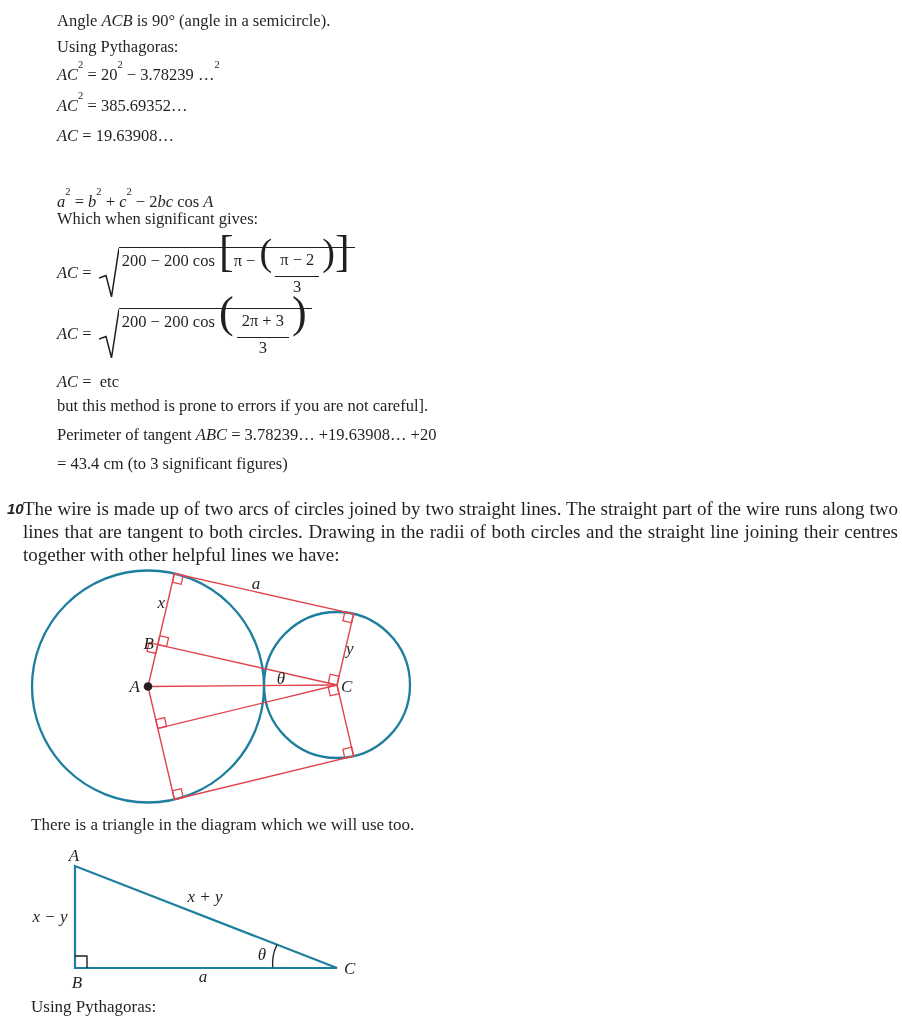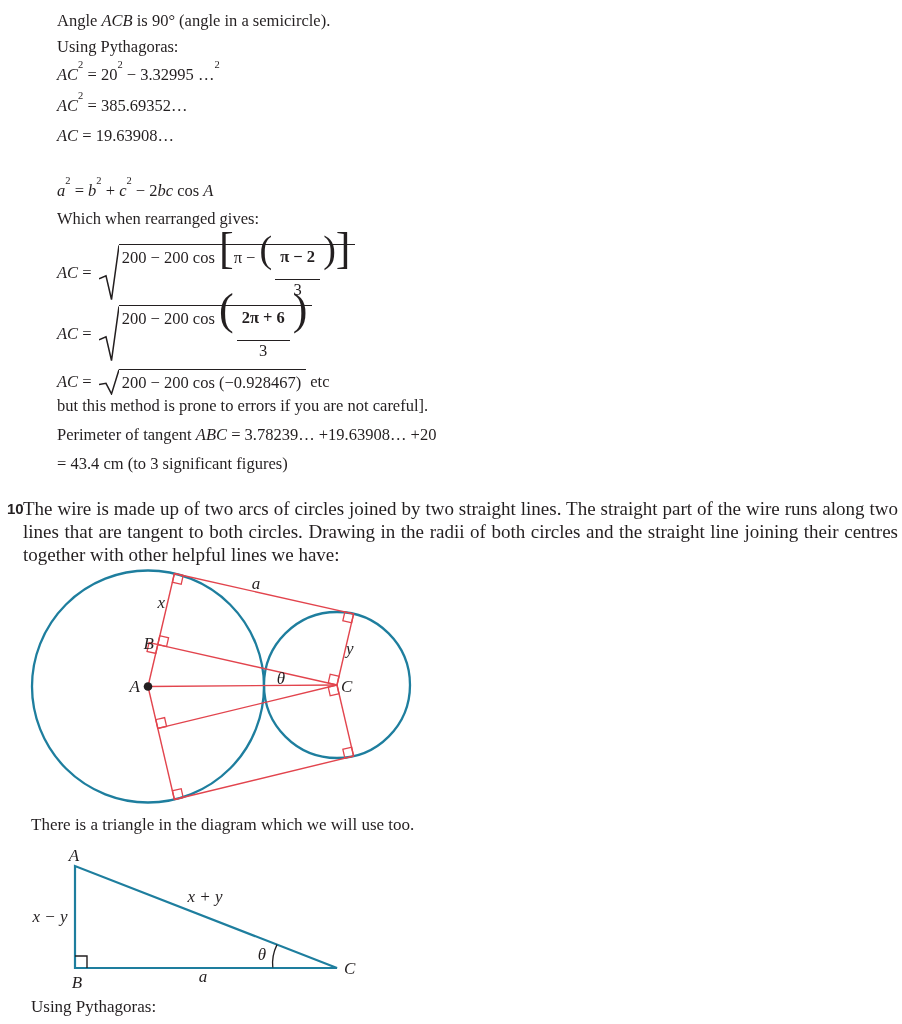--- a/index.html
+++ b/index.html
@@ -7,69 +7,67 @@
         font-family:"Liberation Serif","DejaVu Serif",serif;color:#231f20;}
   .ln{position:absolute;left:57px;font-size:16.5px;line-height:20px;white-space:pre;}
   .ln i, .mathline i{}
   sup{font-size:10.5px;position:relative;top:-5.5px;line-height:0;}
   .mathline{position:absolute;left:57px;font-size:16.5px;display:flex;align-items:center;white-space:pre;}
   .sqrt{position:relative;display:inline-flex;align-items:center;padding-left:20px;margin-left:3px;}
   .sqrt .radical-svg{position:absolute;left:0;top:0;width:20px;height:100%;}
   .sqrt-content{display:inline-flex;align-items:flex-start;border-top:1.5px solid #231f20;
                 padding:3px 5px 2px 3px;white-space:pre;}
   .frac{display:inline-flex;flex-direction:column;align-items:center;margin:0 3px;line-height:1.15;}
-  .frac .num{padding:0 5px 12px;border-bottom:1.4px solid #231f20;font-weight:bold;}
+  .frac .num{padding:0 5px 6px;border-bottom:1.4px solid #231f20;}
   .frac .den{padding-top:1px;}
   .bigd{line-height:0;display:inline-block;transform:translateY(1px);font-weight:400;}
   .d44{font-size:44px;}
   .d38{font-size:38px;}
   .q-num{position:absolute;left:7px;top:497px;font-family:"Liberation Sans","DejaVu Sans",sans-serif;
-         font-weight:bold;font-size:15px;line-height:23px;}
+         font-weight:bold;font-size:15px;line-height:23px;font-style:italic;}
   .q-line{position:absolute;left:23px;width:875px;font-size:19px;line-height:23px;
           text-align:justify;white-space:normal;}
   .q-line.just{text-align-last:justify;}
   .plain-left{position:absolute;left:31px;font-size:17px;line-height:20px;white-space:pre;}
   svg text{font-family:"Liberation Serif","DejaVu Serif",serif;}
 </style>
 </head>
 <body>
 
 <div id="page">
 
   <div class="ln" style="top:11px"><span>Angle </span><i>ACB</i><span> is 90° (angle in a semicircle).</span></div>
 
   <div class="ln" style="top:37px">Using Pythagoras:</div>
 
-  <div class="ln" style="top:65px"><i>AC</i><sup>2</sup><span> = 20</span><sup>2</sup><span> − 3.32995 …</span><sup>2</sup></div>
+  <div class="ln" style="top:65px"><i>AC</i><sup>2</sup><span> = 20</span><sup>2</sup><span> − 3.78239 …</span><sup>2</sup></div>
 
   <div class="ln" style="top:96px"><i>AC</i><sup>2</sup><span> = 385.69352…</span></div>
 
   <div class="ln" style="top:126px"><i>AC</i><span> = 19.63908…</span></div>
 
 
-  <div class="ln" style="top:181px"><i>a</i><sup>2</sup><span> = </span><i>b</i><sup>2</sup><span> + </span><i>c</i><sup>2</sup><span> − 2</span><i>bc</i><span> cos </span><i>A</i></div>
+  <div class="ln" style="top:192px"><i>a</i><sup>2</sup><span> = </span><i>b</i><sup>2</sup><span> + </span><i>c</i><sup>2</sup><span> − 2</span><i>bc</i><span> cos </span><i>A</i></div>
 
-  <div class="ln" style="top:209px">Which when rearranged gives:</div>
+  <div class="ln" style="top:209px">Which when significant gives:</div>
 
   <div class="mathline" style="top:244px;height:58px">
     <i>AC</i><span> = </span><span class="sqrt"><svg class="radical-svg" viewBox="0 0 20 60" preserveAspectRatio="none">
           <path d="M0,36 L7,33 L12.5,57.5 L20,1.5" fill="none" stroke="#231f20" stroke-width="1.5" vector-effect="non-scaling-stroke"></path>
         </svg><span class="sqrt-content"><span>200 − 200 cos </span><span class="bigd d44">[</span><span>π − </span><span class="bigd d38">(</span><span class="frac"><span class="num">π − 2</span><span class="den">3</span></span><span class="bigd d38">)</span><span class="bigd d44">]</span></span></span>
   </div>
 
   <div class="mathline" style="top:305px;height:58px">
     <i>AC</i><span> = </span><span class="sqrt"><svg class="radical-svg" viewBox="0 0 20 60" preserveAspectRatio="none">
           <path d="M0,36 L7,33 L12.5,57.5 L20,1.5" fill="none" stroke="#231f20" stroke-width="1.5" vector-effect="non-scaling-stroke"></path>
-        </svg><span class="sqrt-content"><span>200 − 200 cos </span><span class="bigd d44">(</span><span class="frac"><span class="num">2π + 6</span><span class="den">3</span></span><span class="bigd d44">)</span></span></span>
+        </svg><span class="sqrt-content"><span>200 − 200 cos </span><span class="bigd d44">(</span><span class="frac"><span class="num">2π + 3</span><span class="den">3</span></span><span class="bigd d44">)</span></span></span>
   </div>
 
   <div class="mathline" style="top:369px;height:26px">
-    <i>AC</i><span> = </span><span class="sqrt"><svg class="radical-svg" viewBox="0 0 20 60" preserveAspectRatio="none">
-          <path d="M0,36 L7,33 L12.5,57.5 L20,1.5" fill="none" stroke="#231f20" stroke-width="1.5" vector-effect="non-scaling-stroke"></path>
-        </svg><span class="sqrt-content"><span>200 − 200 cos (−0.928467)</span></span></span><span> etc</span>
+    <i>AC</i><span> = </span><span> etc</span>
   </div>
 
   <div class="ln" style="top:396px">but this method is prone to errors if you are not careful].</div>
 
   <div class="ln" style="top:425px"><span>Perimeter of tangent </span><i>ABC</i><span> = 3.78239… +19.63908… +20</span></div>
 
   <div class="ln" style="top:454px">= 43.4 cm (to 3 significant figures)</div>
 
   <div class="q-num">10</div>
   <div class="q-line just" style="top:497px">The wire is made up of two arcs of circles joined by two straight lines. The straight part of the wire runs along two</div>

